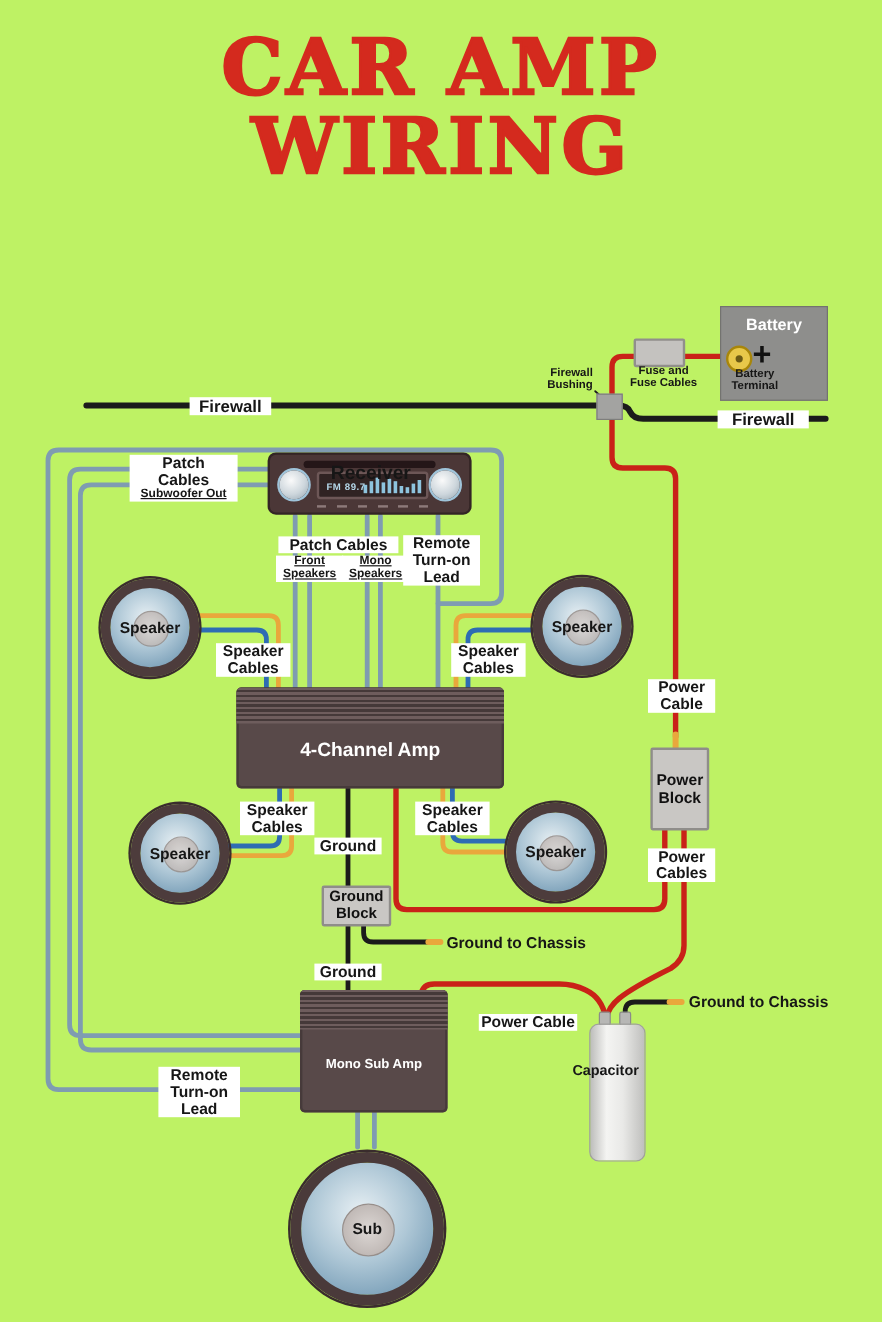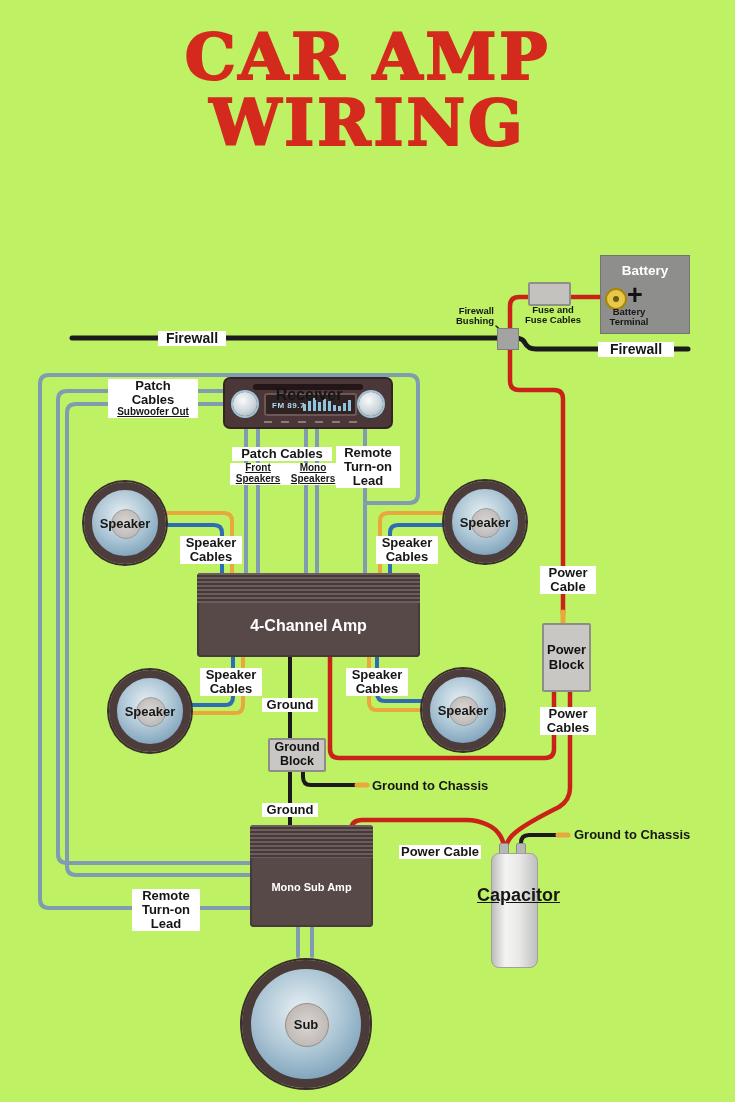--- a/index.html
+++ b/index.html
@@ -279,21 +279,21 @@
   </div>
   <div class="lbl bg" style="left:132px;top:889px;width:64px;">
     <span>Remote</span>
     <span>Turn-on</span>
     <span>Lead</span>
   </div>
 
   <div class="capterm" style="left:499px;top:843px;"></div>
   <div class="capterm" style="left:516px;top:843px;"></div>
   <div id="capacitor"></div>
-  <div class="lbl" style="left:477px;top:886px;font-size:18px;text-decoration:underline;">Capacitor</div>
+  <div class="lbl" style="left:477px;top:886px;font-size:12px;">Capacitor</div>
   <div class="lbl" style="left:574px;top:828px;">Ground to Chassis</div>
 
   <div id="sub">
     <div class="cap"></div>
     <div class="txt">Sub</div>
   </div>
 
 </div>
 
 </body></html>

